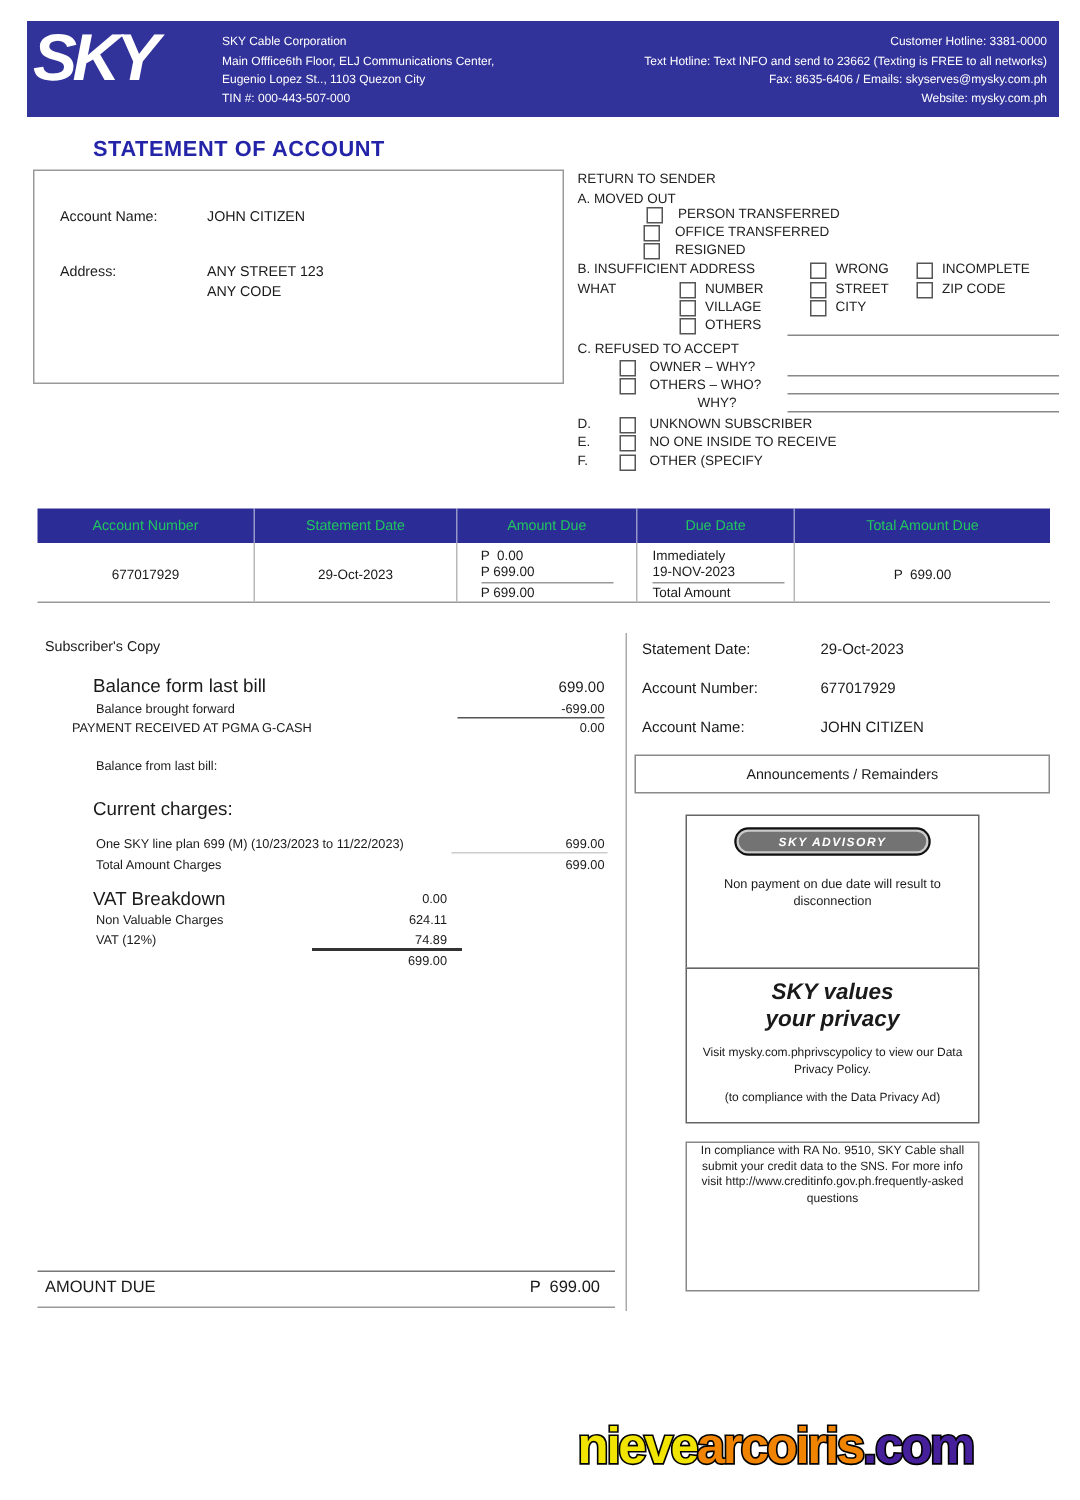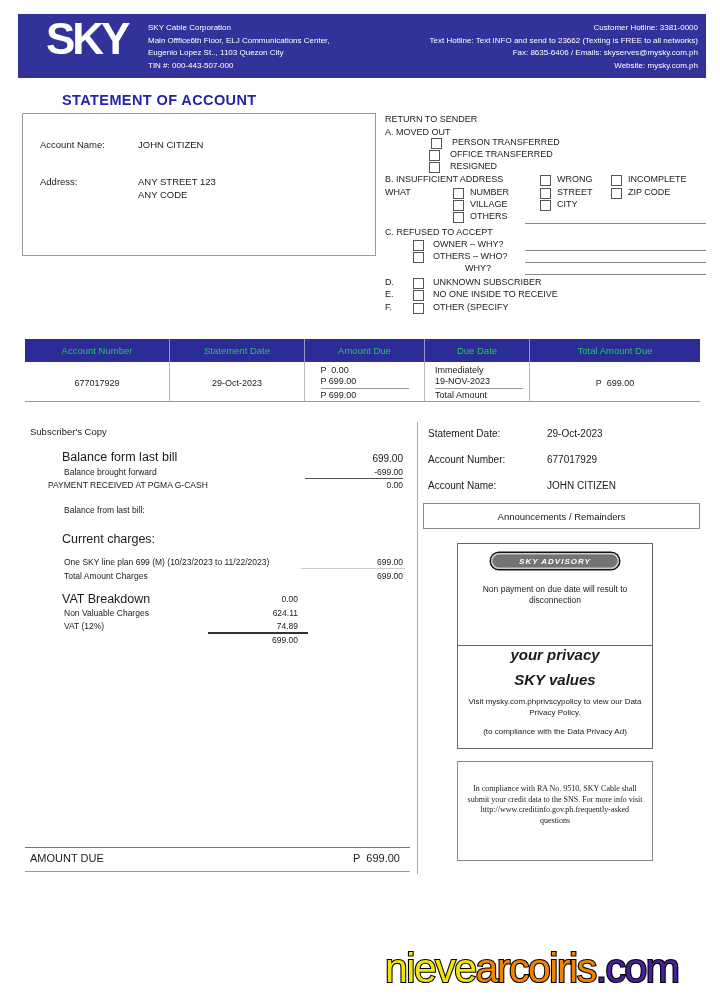--- a/index.html
+++ b/index.html
@@ -6,22 +6,22 @@
   .page{position:relative;width:720px;height:1000px;background:#ffffff;overflow:hidden;
         font-family:"Liberation Sans",sans-serif;color:#1a1a1a;}
   .t{position:absolute;white-space:nowrap;}
   .pre{white-space:pre;}
   .ra{text-align:right;}.fs85{font-size:8.5px;}.fs9{font-size:10px;}.fs95{font-size:9.5px;}
   .fs11{font-size:11px;}.fs12{font-size:12.5px;}
   .fline{position:absolute;height:1px;background:#888;}
 
   
   .band{position:absolute;left:18px;top:14px;width:688px;height:64px;background:#32329b;}
-  .logo{position:absolute;left:28px;top:0px;color:#fff;font-size:44px;font-weight:bold;
-        letter-spacing:-3px;}
+  .logo{position:absolute;left:4px;top:0px;color:#fff;font-size:44px;font-weight:bold;
+        font-style:italic;letter-spacing:-3px;}
   .band-left{position:absolute;left:130px;top:8px;color:#fff;font-size:8px;line-height:12.5px;}
   .band-right{position:absolute;right:8px;top:8px;color:#fff;font-size:8px;line-height:12.5px;text-align:right;}
 
   .doc-title{position:absolute;left:62px;top:92px;color:#2424a8;font-weight:bold;
              font-size:14.5px;letter-spacing:.4px;}
 
   .account-box{position:absolute;left:22px;top:113px;width:352px;height:141px;border:1px solid #9a9a9a;}
 
   
   .cb{position:absolute;width:9px;height:9px;border:1px solid #555;background:#fff;}
@@ -48,21 +48,21 @@
            display:flex;align-items:center;justify-content:center;font-size:9.5px;}
   .panel-box{position:absolute;left:457px;width:194px;border:1px solid #666;background:#fff;text-align:center;}
   .adv-pill{position:absolute;left:33px;top:9px;width:128px;height:16px;background:#737373;
             border-radius:9px;box-shadow:inset 0 0 0 1.5px #cccccc, 0 0 0 1.5px #111;
             color:#fff;font-size:8px;font-style:italic;font-weight:bold;letter-spacing:1px;
             line-height:17px;text-align:center;}
   .priv-title{font-size:15px;font-weight:bold;font-style:italic;line-height:18px;margin-top:7px;}
   .boxbody{font-size:8px;line-height:10.5px;padding:0 9px;}
 
   
-  .wm{position:absolute;left:385px;top:945px;font-size:41px;font-weight:400;letter-spacing:-1.5px;
+  .wm{position:absolute;left:385px;top:945px;font-size:34px;font-weight:700;letter-spacing:-1.5px;
       -webkit-text-stroke:2.2px #000;paint-order:stroke fill;white-space:nowrap;}
   .wm1{color:#f0e400;}.wm2{color:#f08300;}.wm3{color:#45209a;}
 </style>
 </head>
 <body>
 
 <div class="page">
 
   <div class="band">
     <div class="logo">SKY</div>
@@ -217,27 +217,27 @@
   <div class="ann-box">
     <span>Announcements / Remainders</span>
   </div>
 
   <div class="panel-box" style="top:543px;height:101px;">
     <div class="adv-pill">SKY ADVISORY</div>
     <div class="boxbody" style="position:absolute;top:40px;left:0;right:0;font-size:8.5px;">Non payment on due date will result to disconnection</div>
   </div>
 
   <div class="panel-box" style="top:645px;height:102px;">
+    <div class="priv-title">SKY values</div>
     <div class="priv-title" style="margin-top:0;">your privacy</div>
-    <div class="priv-title">SKY values</div>
     <div class="boxbody" style="margin-top:8px;">Visit mysky.com.phprivscypolicy to view our Data Privacy Policy.</div>
     <div class="boxbody" style="margin-top:9px;">(to compliance with the Data Privacy Ad)</div>
   </div>
 
   <div class="panel-box" style="top:761px;height:98px;border-color:#888;">
-    <div class="boxbody" style="margin-top:22px;font-family:Liberation Serif, serif;">In compliance with RA No. 9510, SKY Cable shall submit your credit data to the SNS. For more info visit http://www.creditinfo.gov.ph.frequently-asked questions</div>
+    <div class="boxbody" style="">In compliance with RA No. 9510, SKY Cable shall submit your credit data to the SNS. For more info visit http://www.creditinfo.gov.ph.frequently-asked questions</div>
   </div>
 
   <div class="wm">
     <span class="wm1">nieve</span><span class="wm2">arcoiris</span><span class="wm3">.com</span>
   </div>
 
 </div>
 
 </body></html>

